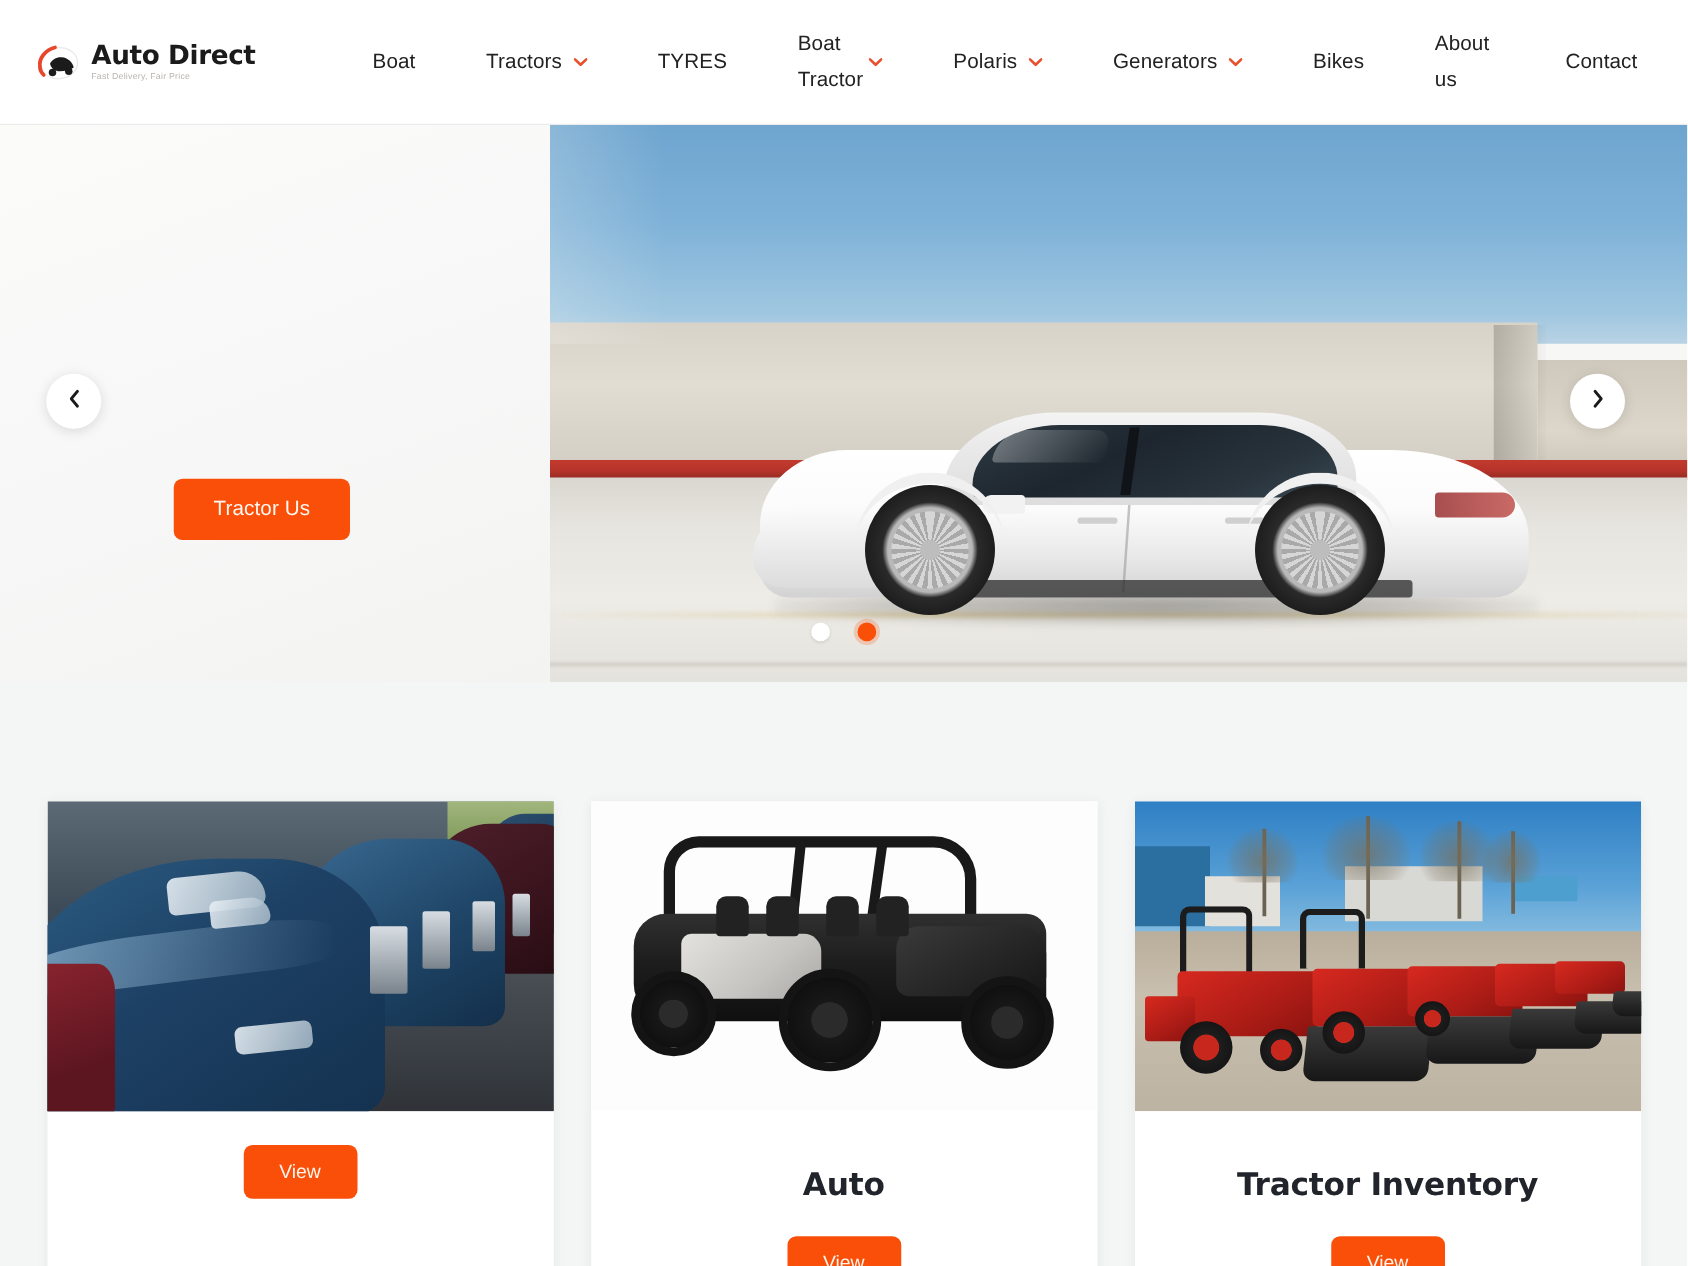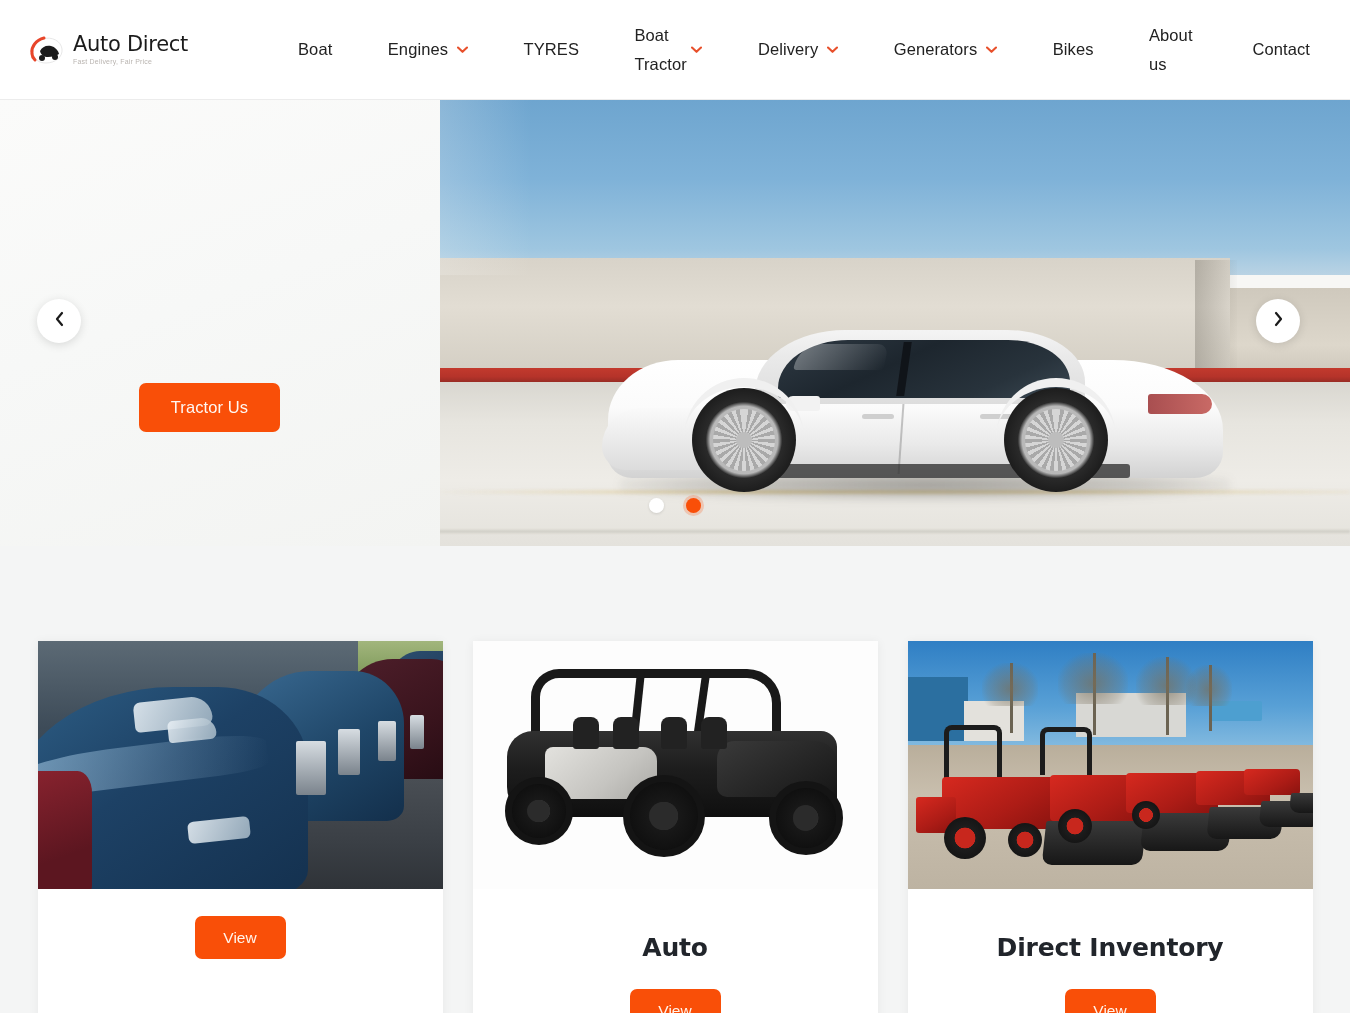--- a/index.html
+++ b/index.html
@@ -30,21 +30,21 @@
   }
   .logo-mark {
     width: 38px;
     height: 34px;
     position: relative;
     flex: 0 0 auto;
   }
   .logo-text-block { display: flex; flex-direction: column; line-height: 1; }
   .logo-title {
     font-size: 21px;
-    font-weight: normal;
+    font-weight: bold;
     color: #1b1b1b;
     letter-spacing: -0.3px;
     font-family: "DejaVu Sans", sans-serif;
   }
   .logo-tagline {
     font-size: 7px;
     color: #b9b4b0;
     letter-spacing: 0.2px;
     margin-top: 3px;
     font-family: "Liberation Sans", sans-serif;
@@ -423,21 +423,21 @@
     </span>
   </div>
 
   <nav class="nav">
 
     <div class="nav-item">
       <span class="nav-label">Boat</span>
     </div>
 
     <div class="nav-item">
-      <span class="nav-label">Engines</span>
+      <span class="nav-label">Tractors</span>
       <span class="chev">
         <svg width="11" height="7" viewBox="0 0 11 7">
             <path d="M1 1.5 L5.5 5.8 L10 1.5" fill="none" stroke="#e8502b" stroke-width="2.1" stroke-linecap="round" stroke-linejoin="round"></path>
           </svg>
       </span>
     </div>
 
     <div class="nav-item">
       <span class="nav-label">TYRES</span>
     </div>
@@ -445,21 +445,21 @@
     <div class="nav-item">
       <span class="nav-label two-line">Boat Tractor</span>
       <span class="chev">
         <svg width="11" height="7" viewBox="0 0 11 7">
             <path d="M1 1.5 L5.5 5.8 L10 1.5" fill="none" stroke="#e8502b" stroke-width="2.1" stroke-linecap="round" stroke-linejoin="round"></path>
           </svg>
       </span>
     </div>
 
     <div class="nav-item">
-      <span class="nav-label">Delivery</span>
+      <span class="nav-label">Polaris</span>
       <span class="chev">
         <svg width="11" height="7" viewBox="0 0 11 7">
             <path d="M1 1.5 L5.5 5.8 L10 1.5" fill="none" stroke="#e8502b" stroke-width="2.1" stroke-linecap="round" stroke-linejoin="round"></path>
           </svg>
       </span>
     </div>
 
     <div class="nav-item">
       <span class="nav-label">Generators</span>
       <span class="chev">
@@ -653,18 +653,18 @@
         <div class="tractor" style="left:280px; top:92px; width:140px; height:96px;">
           <div class="tr-body" style="left:8px; top:38px; width:74px; height:34px;"></div>
           <div class="tr-bucket" style="left:72px; top:68px; width:62px; height:26px;"></div>
         </div>
 
         <div class="tractor" style="left:330px; top:96px; width:110px; height:80px;">
           <div class="tr-body" style="left:6px; top:32px; width:56px; height:26px;"></div>
           <div class="tr-bucket" style="left:52px; top:56px; width:48px; height:20px;"></div>
         </div>
       </div>
-      <div class="card-title">Direct Inventory</div>
+      <div class="card-title">Tractor Inventory</div>
       <button class="card-btn">View</button>
     </div>
 
   </div>
 </div>
 
 </body></html>

